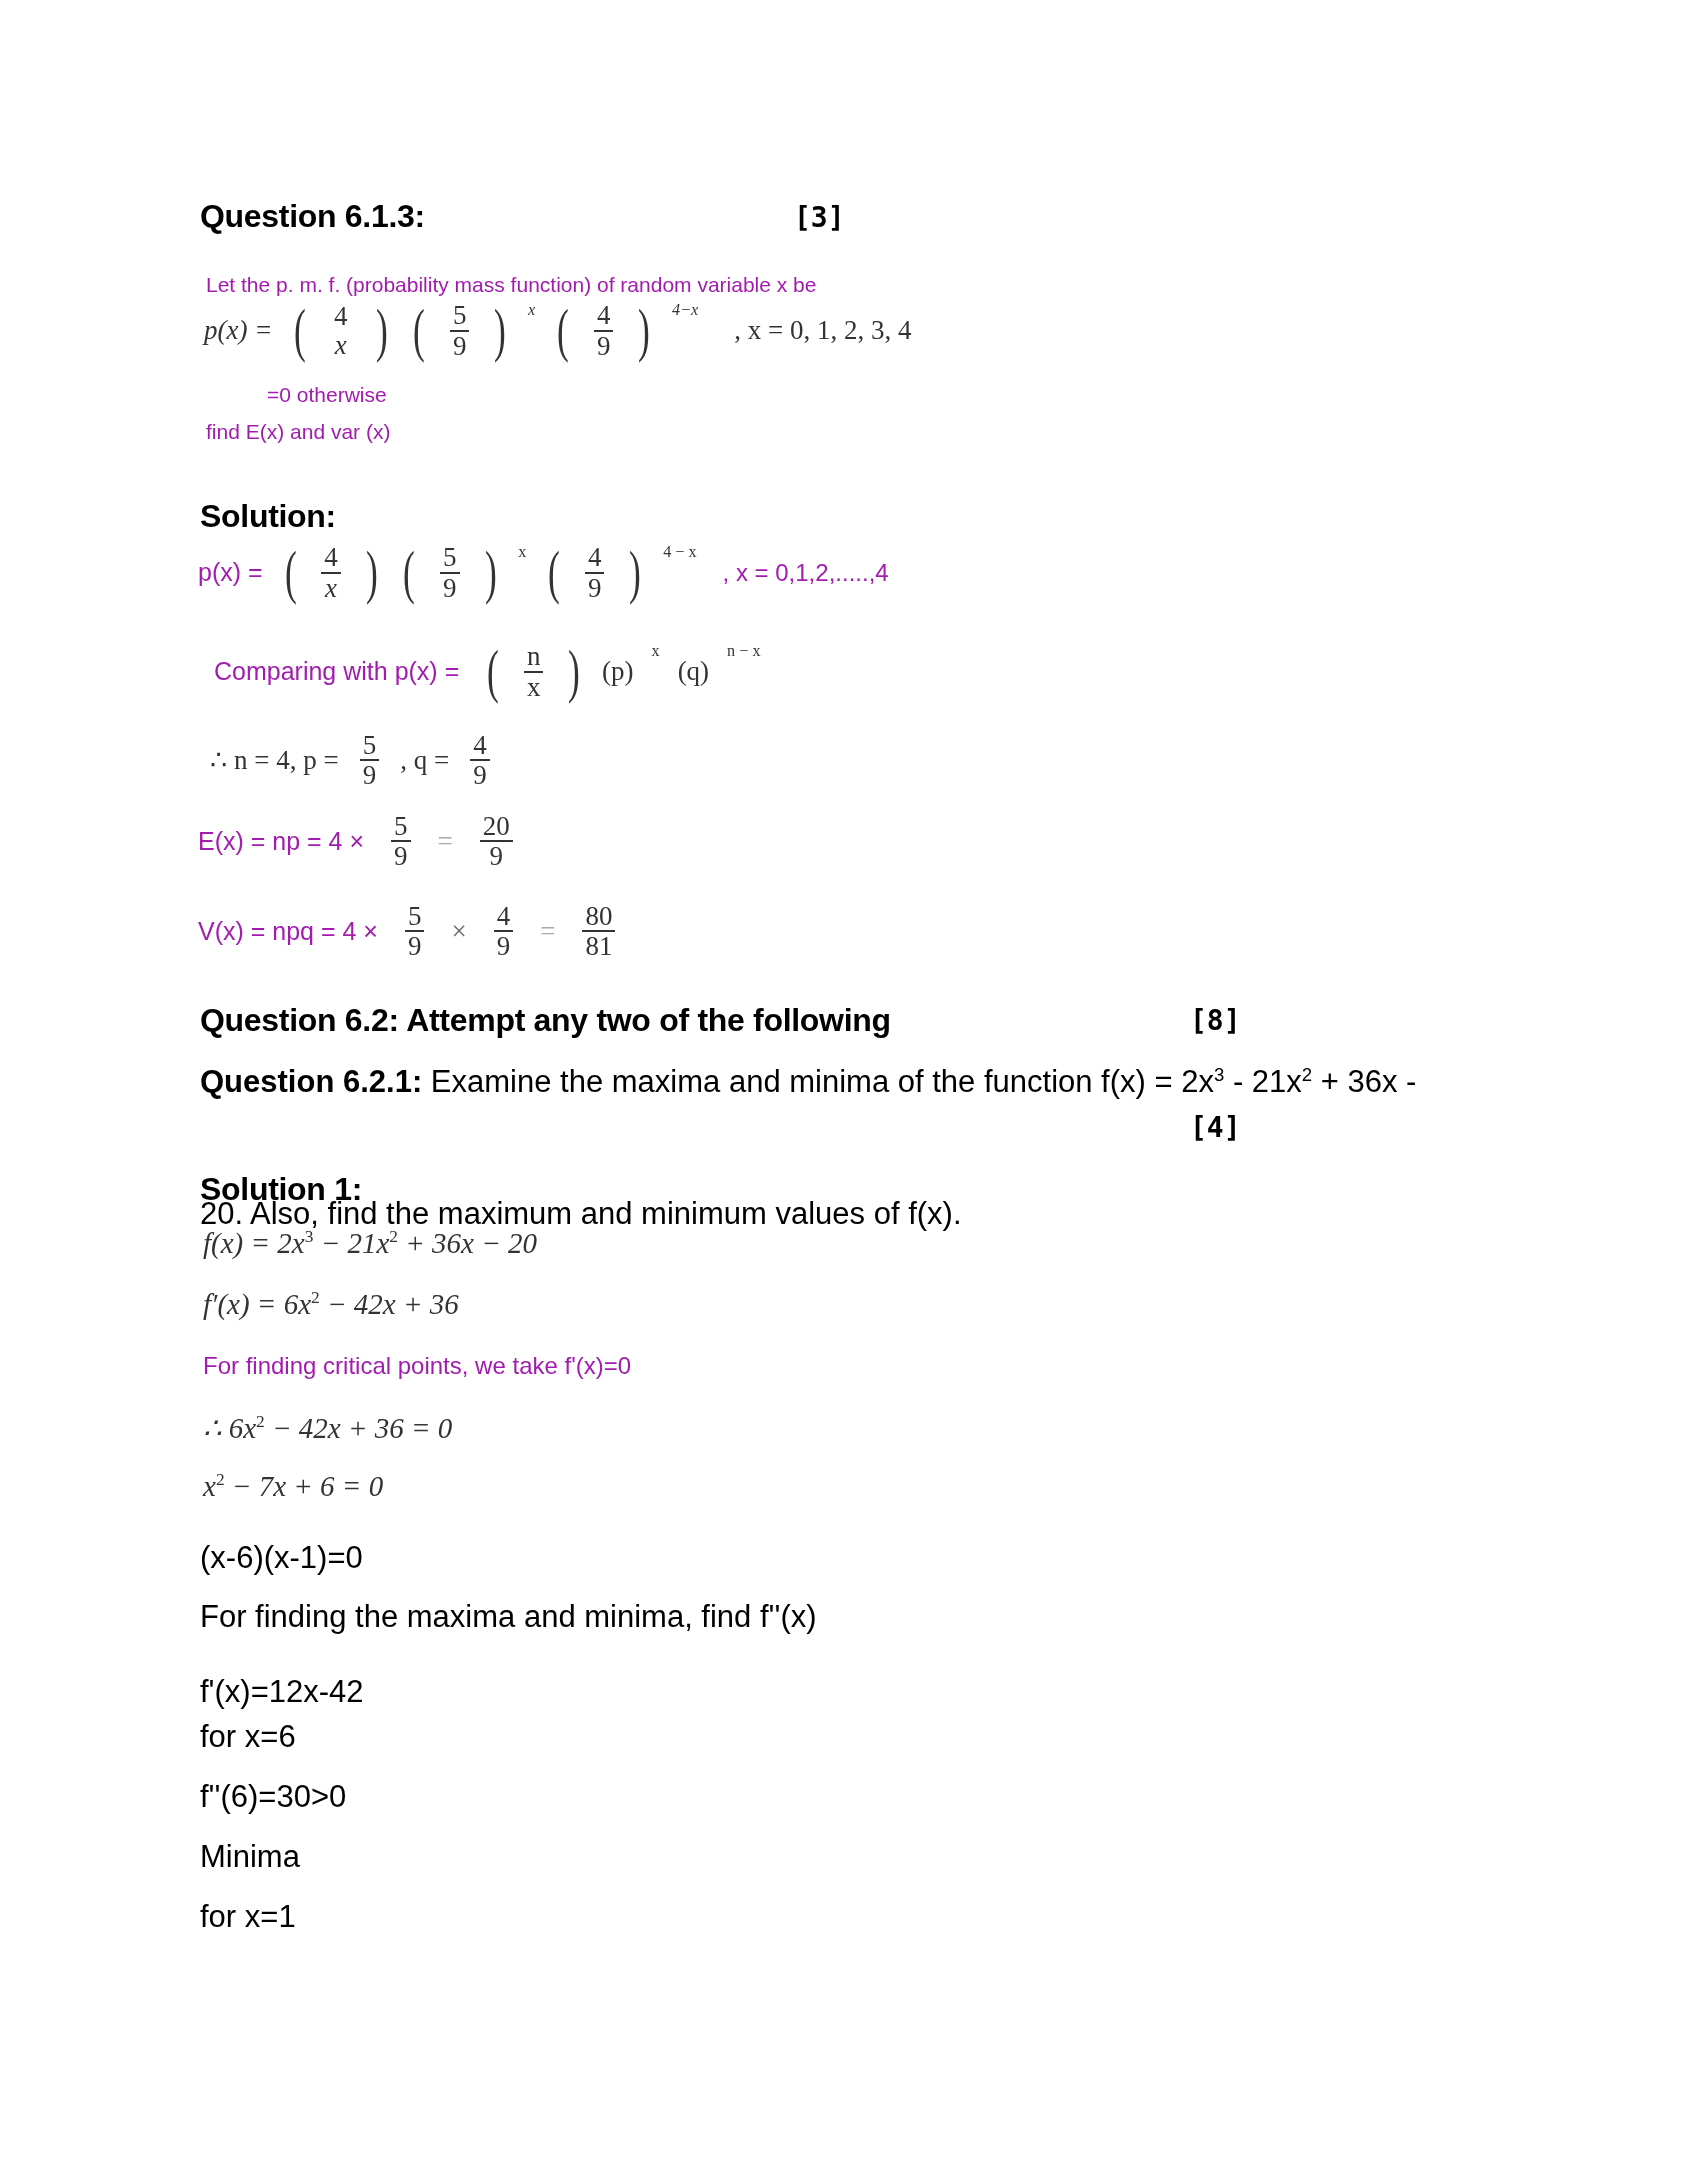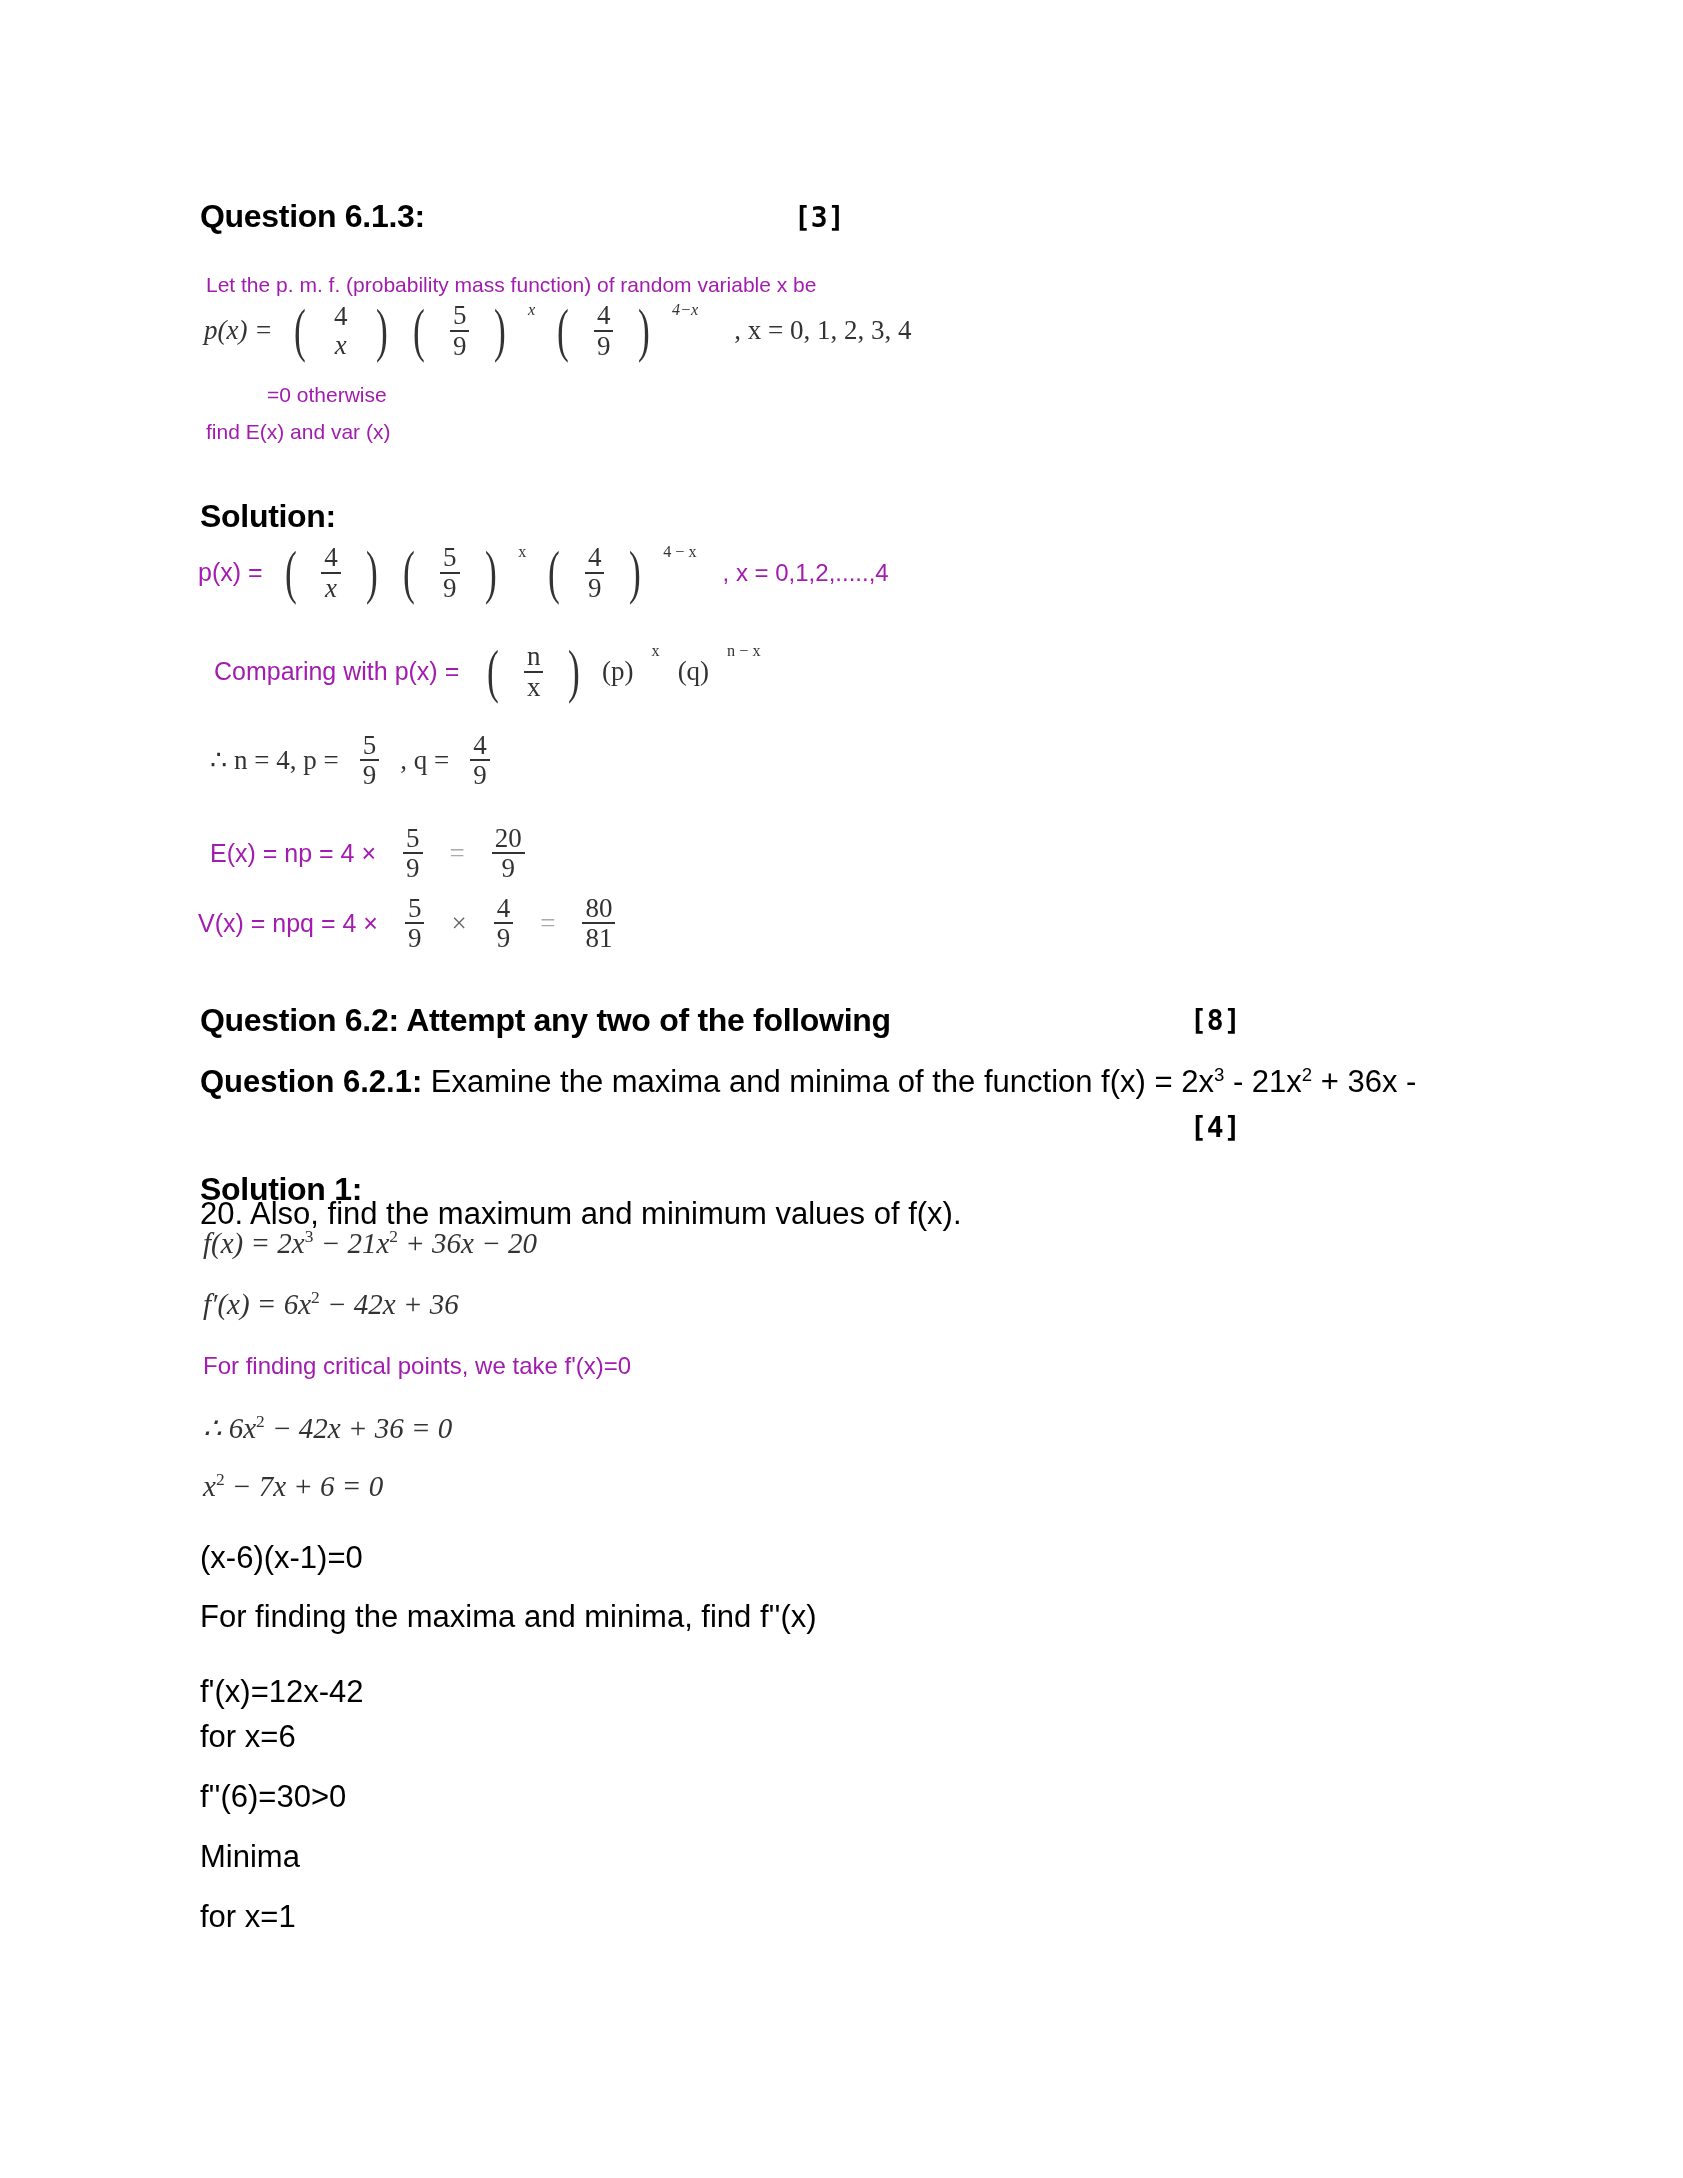--- a/index.html
+++ b/index.html
@@ -107,36 +107,36 @@
         <span class="num">5</span>
         <span class="den">9</span>
       </span>
     <span>, q =</span>
     <span class="frac">
         <span class="num">4</span>
         <span class="den">9</span>
       </span>
   </div>
 
-  <div class="abs row" style="left:12px; top:269px;margin-top:12px;">
+  <div class="abs row" style="left:0; top:269px;">
     <span class="img-txt" style="font-size:25px;">E(x) = np = 4 ×</span>
     <span class="math row" style="margin-left:6px;">
       <span class="frac">
           <span class="num">5</span>
           <span class="den">9</span>
         </span>
       <span style="color:#aaa; margin:0 6px;">=</span>
       <span class="frac">
           <span class="num">20</span>
           <span class="den">9</span>
         </span>
     </span>
   </div>
 
-  <div class="abs row" style="left:0; top:351px;">
+  <div class="abs row" style="left:0; top:359px;">
     <span class="img-txt" style="font-size:25px;">V(x) = npq = 4 ×</span>
     <span class="math row" style="margin-left:6px;">
       <span class="frac">
           <span class="num">5</span>
           <span class="den">9</span>
         </span>
       <span style="margin:0 6px; color:#666;">×</span>
       <span class="frac">
           <span class="num">4</span>
           <span class="den">9</span>

